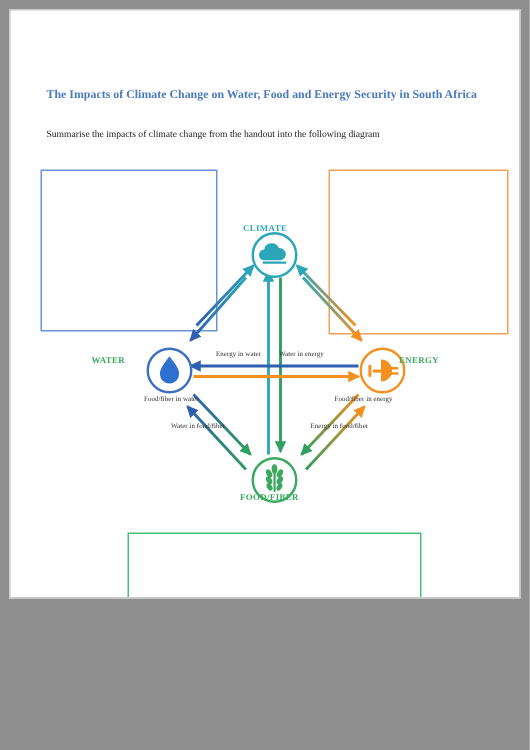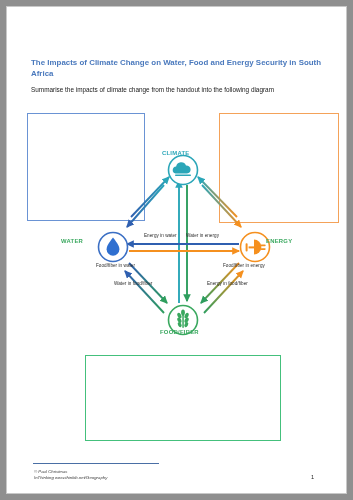--- a/index.html
+++ b/index.html
@@ -11,25 +11,26 @@
     width: 353px;
     height: 500px;
     overflow: hidden;
     font-family: "Liberation Sans", sans-serif;
   }
   .page {
     position: absolute;
     left: 6px;
     top: 6px;
     width: 341px;
-    height: 488px;
+    height: 393px;
     background: #ffffff;
     box-sizing: border-box;
     border: 1px solid #c8c8c8;
     overflow: hidden;
+    font-family: Liberation Serif, serif;
   }
 
   
   .doc-title {
     position: absolute;
     left: 24px;
     top: 50px;
     width: 300px;
     font-size: 7.9px;
     font-weight: bold;

